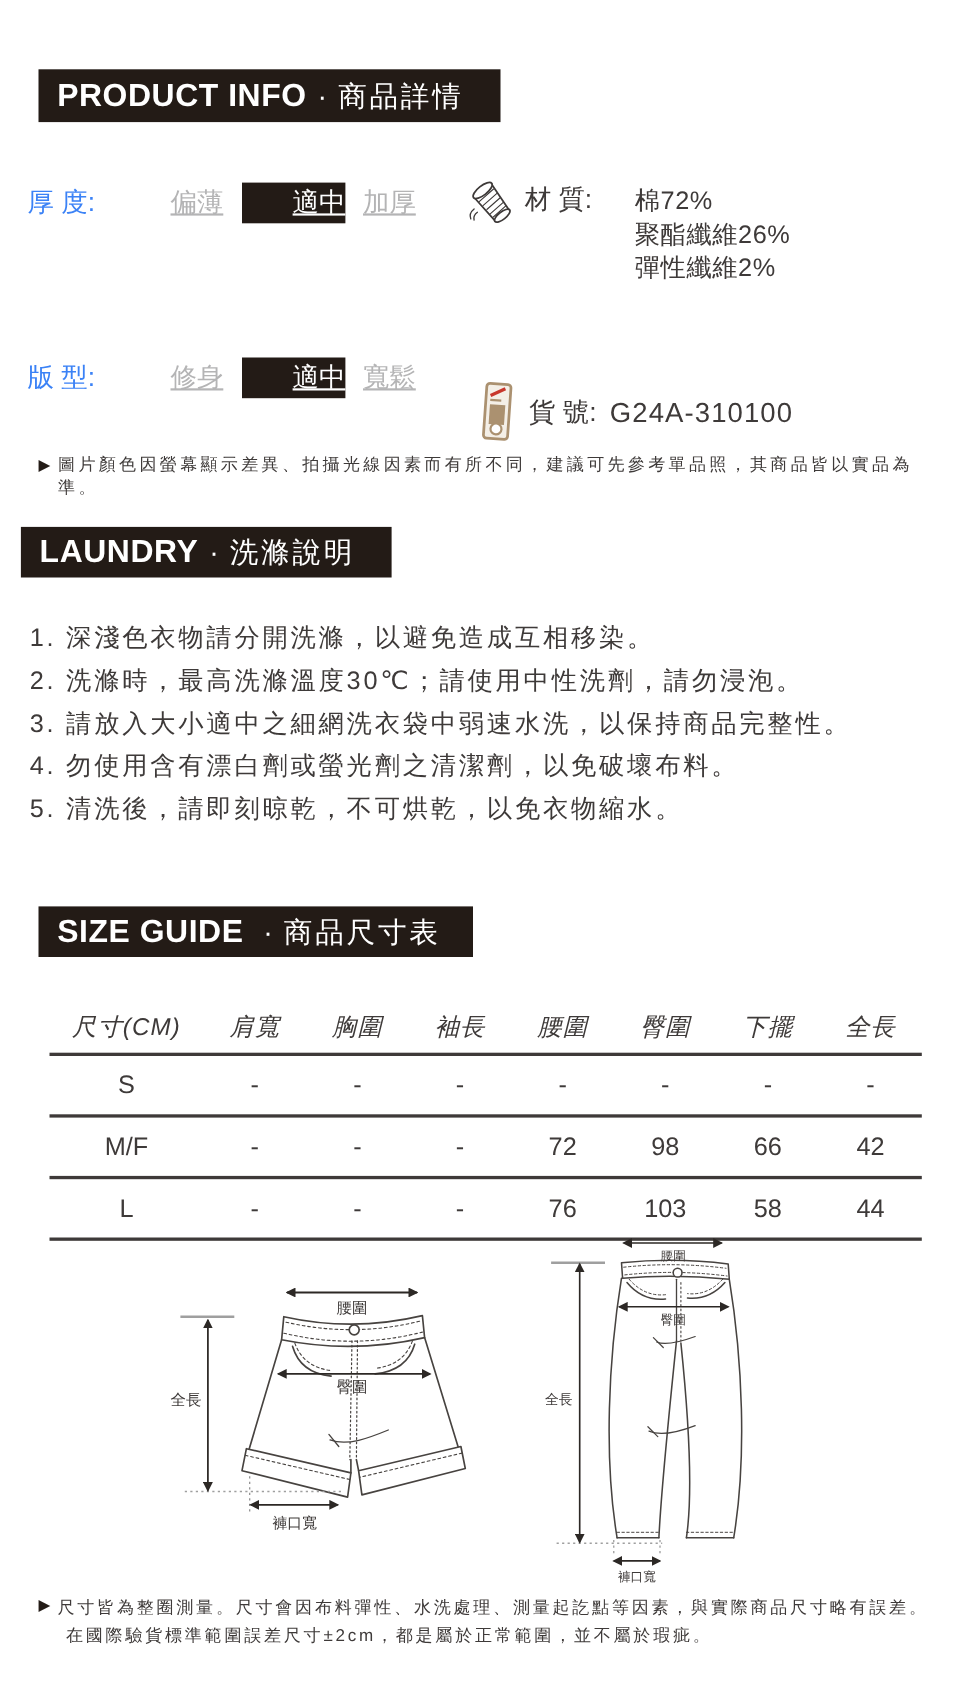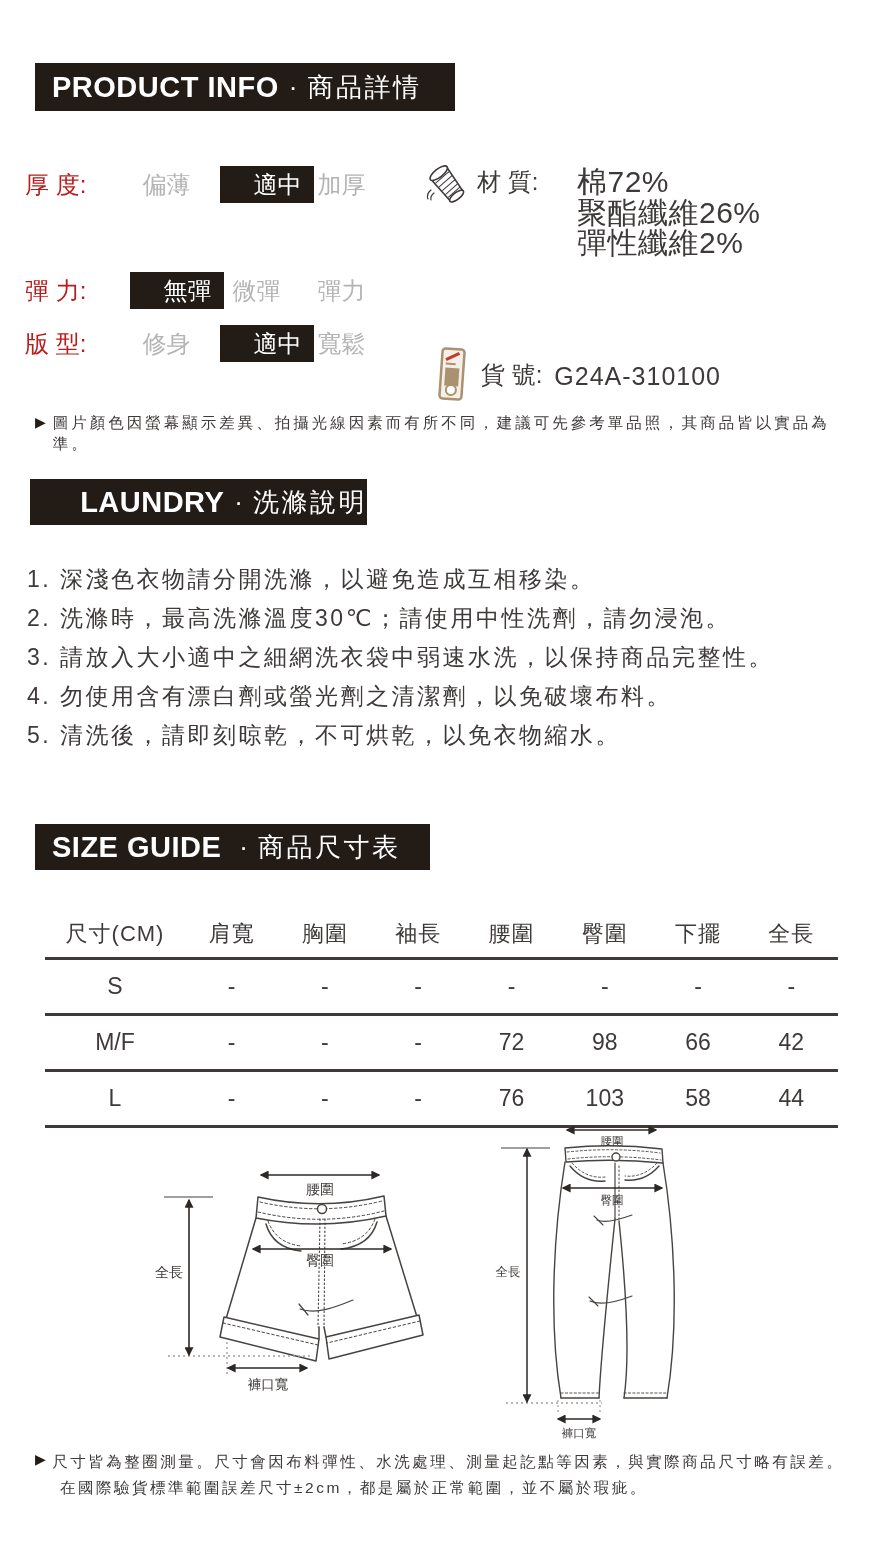--- a/index.html
+++ b/index.html
@@ -6,49 +6,49 @@
   .canvas{
     position:relative;width:875px;height:1545px;background:#ffffff;overflow:hidden;
     font-family:"Liberation Sans","DejaVu Sans",sans-serif;color:#3e3a39;margin:16px auto;
   }
   
   .sec-head{position:absolute;background:#231b16;color:#fff;display:flex;align-items:center;padding-left:17px;box-sizing:border-box;}
   .sec-head .en{font-weight:bold;font-size:29px;letter-spacing:.5px;}
   .sec-head .dot{margin:0 10px;font-size:26px;}
   .sec-head .zh{font-size:26px;letter-spacing:2.5px;}
   #hd-product{left:35px;top:47px;width:420px;height:48px;}
-  #hd-laundry{left:30px;top:463px;width:337px;height:46px;justify-content:flex-end;}
+  #hd-laundry{left:19px;top:463px;width:337px;height:46px;}
   #hd-size{left:35px;top:808px;width:395px;height:46px;}
   #hd-size .dot{margin:0 10px 0 18px;}
   
   .attr-row{position:absolute;left:25px;width:420px;height:37px;}
   .attr-row.r1{top:150px}.attr-row.r2{top:203px}.attr-row.r3{top:256px}.attr-row.r4{top:309px}
-  .attr-label{position:absolute;left:0;top:0;line-height:37px;font-size:24px;color:#b91c1c;}
-  .opt{position:absolute;top:0;width:73px;height:37px;line-height:37px;text-align:center;font-size:24px;color:#b4b4b5;}
+  .attr-label{position:absolute;left:0;top:0;line-height:37px;font-size:24px;color:#3b82f6;}
+  .opt{position:absolute;top:0;width:73px;height:37px;line-height:37px;text-align:right;font-size:24px;color:#b4b4b5;text-decoration:underline;}
   .opt.o1{left:105px}.opt.o2{left:195px}.opt.o3{left:280px}
   .opt.sel{background:#231b16;color:#ffffff;padding-left:21px;}
   
   .mat-icon{position:absolute;left:424px;top:146px;}
   .mat-label{position:absolute;left:477px;top:151px;font-size:24px;line-height:30px;}
-  .mat-lines{position:absolute;left:577px;top:151px;font-size:30px;line-height:30.5px;letter-spacing:.5px;}
+  .mat-lines{position:absolute;left:577px;top:151px;font-size:23px;line-height:30.5px;letter-spacing:.5px;}
   .tag-icon{position:absolute;left:432px;top:330px;}
   .itemno{position:absolute;left:481px;top:343px;display:flex;gap:12px;align-items:flex-end;}
   .itemno .lbl{font-size:24px;}
   .itemno .val{font-size:25px;letter-spacing:1px;}
   
   .note{position:absolute;display:flex;align-items:flex-start;color:#3e3a39;}
   .note .tri{font-size:14px;margin-right:4px;line-height:21px;color:#231b16;}
   #note1{left:35px;top:396px;font-size:15.5px;letter-spacing:3px;line-height:21px;width:820px;}
   
   .laundry{position:absolute;left:27px;top:544px;font-size:23px;line-height:39px;letter-spacing:2.5px;color:#3e3a39;}
   
   .size-table{position:absolute;left:45px;top:895px;width:793px;}
   .t-row{display:grid;grid-template-columns:140px repeat(7,1fr);border-bottom:3px solid #3e3a39;}
   .t-row div{text-align:center;align-self:center;}
-  .t-head{height:46px;font-size:22px;letter-spacing:1px;}
+  .t-head{height:46px;font-size:22px;letter-spacing:1px;font-style:italic;}
   .t-head div{line-height:46px;}
   .t-data{height:53px;font-size:23px;}
   .t-data div{line-height:53px;}
   
   .diagram{position:absolute;}
   #diag-shorts{left:150px;top:1115px;width:320px;height:290px;}
   #diag-pants{left:490px;top:1100px;width:225px;height:345px;}
   .dlabel{position:absolute;color:#3e3a39;text-align:center;}
   #ds-waist{left:140px;top:50px;width:60px;font-size:14px;}
   #ds-hip{left:140px;top:121px;width:60px;font-size:14px;}
@@ -72,26 +72,20 @@
     <span class="en">PRODUCT INFO</span>
     <span class="dot">·</span>
     <span class="zh">商品詳情</span>
   </div>
 
   <div class="attr-row r1">
     <div class="attr-label">厚 度:</div>
     <div class="opt o1">偏薄</div>
     <div class="opt o2 sel">適中</div>
     <div class="opt o3">加厚</div>
-  </div>
-  <div class="attr-row r3">
-    <div class="attr-label">彈 力:</div>
-    <div class="opt o1 sel">無彈</div>
-    <div class="opt o2">微彈</div>
-    <div class="opt o3">彈力</div>
   </div>
   <div class="attr-row r4">
     <div class="attr-label">版 型:</div>
     <div class="opt o1">修身</div>
     <div class="opt o2 sel">適中</div>
     <div class="opt o3">寬鬆</div>
   </div>
 
   <div class="mat-icon">
     <svg width="48" height="46" viewBox="0 0 48 46">

